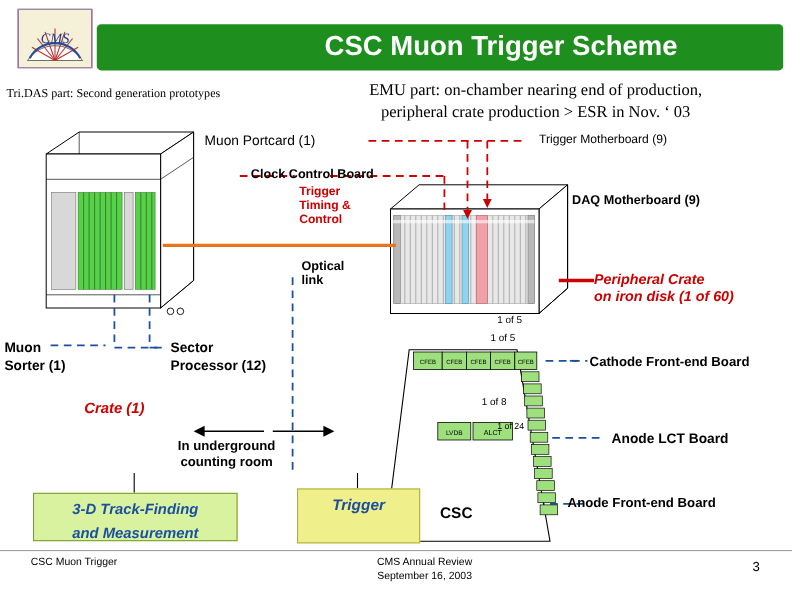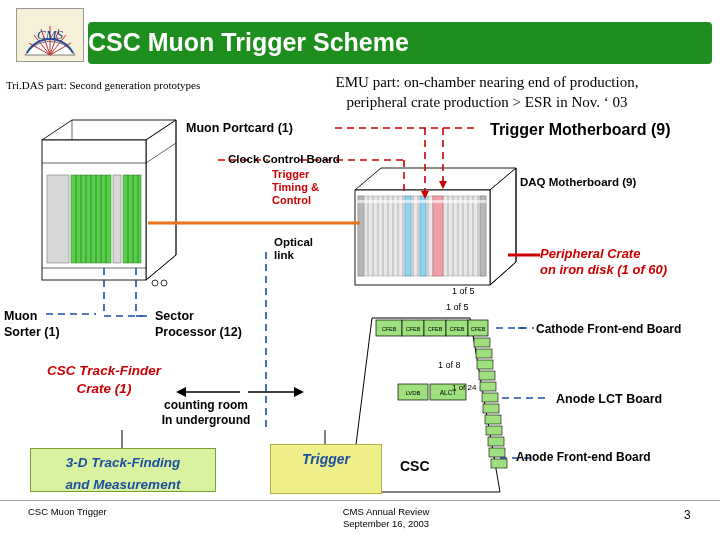--- a/index.html
+++ b/index.html
@@ -1,32 +1,32 @@
 <!DOCTYPE html>
 <html><head>
 <meta charset="utf-8">
 <style>
   html,body{margin:0;padding:0;}
   body{width:720px;height:540px;background:#ffffff;font-family:"Liberation Sans",sans-serif;position:relative;overflow:hidden;}
   .abs{position:absolute;}
 
   
   #title-bar{left:88px;top:22px;width:624px;height:42px;background:#1e8f1e;border-radius:4px;}
-  #title-text{left:88px;top:28px;width:508px;text-align:left;font-size:25px;font-weight:bold;color:#ffffff;}
+  #title-text{left:88px;top:28px;width:508px;text-align:right;font-size:25px;font-weight:bold;color:#ffffff;padding-left:20px;}
 
   
   #logo{left:16px;top:8px;width:66px;height:52px;background:#a21caf;border:1px solid #999;overflow:hidden;}
   #logo svg{display:block;}
 
   
   #tridas-text{left:6px;top:76px;width:215px;font-family:"Liberation Serif",serif;font-size:11px;color:#000;line-height:19px;}
   #emu-text{left:270px;top:72px;width:434px;font-family:"Liberation Serif",serif;font-size:15px;color:#000;line-height:20px;text-align:center;}
 
-  #muon-portcard{left:186px;top:121px;font-size:12.5px;font-weight:bold;color:#000;}
-  #trigger-mb{left:490px;top:121px;font-size:16px;font-weight:bold;color:#000;}
+  #muon-portcard{left:186px;top:121px;font-size:12.5px;font-weight:normal;color:#000;}
+  #trigger-mb{left:490px;top:121px;font-size:11px;font-weight:normal;color:#000;}
   #clock-control{left:228px;top:153px;font-size:11.5px;font-weight:bold;color:#000;}
   #daq-mb{left:520px;top:176px;font-size:11.5px;font-weight:bold;color:#000;}
   #ttc{left:272px;top:168px;font-size:11px;font-weight:bold;color:#cc0000;line-height:13px;}
   #optical{left:274px;top:236px;font-size:11.5px;font-weight:bold;color:#000;line-height:13px;}
   #periph-crate{left:540px;top:246px;width:175px;font-size:13px;font-weight:bold;font-style:italic;color:#cc0000;line-height:16px;}
   #one-of-5a{left:452px;top:286px;font-size:9px;color:#000;}
   #one-of-5b{left:446px;top:302px;font-size:9px;color:#000;}
   #muon-sorter{left:4px;top:308px;font-size:12.5px;font-weight:bold;color:#000;line-height:16px;}
   #sector-proc{left:155px;top:308px;font-size:12.5px;font-weight:bold;color:#000;line-height:16px;}
   #cfeb-lbl{left:536px;top:322px;font-size:12px;font-weight:bold;color:#000;}
@@ -283,27 +283,26 @@
 <div class="abs" id="sector-proc">
   <div>Sector</div>
   <div>Processor (12)</div>
 </div>
 
 <div class="abs" id="cfeb-lbl">Cathode Front-end Board</div>
 <div class="abs" id="one-of-2">1 of 8</div>
 <div class="abs" id="one-of-24">1 of 24</div>
 
 <div class="abs" id="trackfinder-crate">
-  <div>CSC Track-Finder</div>
   <div>Crate (1)</div>
 </div>
 
 <div class="abs" id="underground">
+  <div>In underground</div>
   <div>counting room</div>
-  <div>In underground</div>
 </div>
 
 <div class="abs" id="on-detector">On detector</div>
 <div class="abs" id="alct-lbl">Anode LCT Board</div>
 <div class="abs" id="afeb-lbl">Anode Front-end Board</div>
 <div class="abs" id="csc-lbl">CSC</div>
 
 <div class="abs" id="box-3d">
   <span>3-D Track-Finding</span>
   <span>and Measurement</span>

